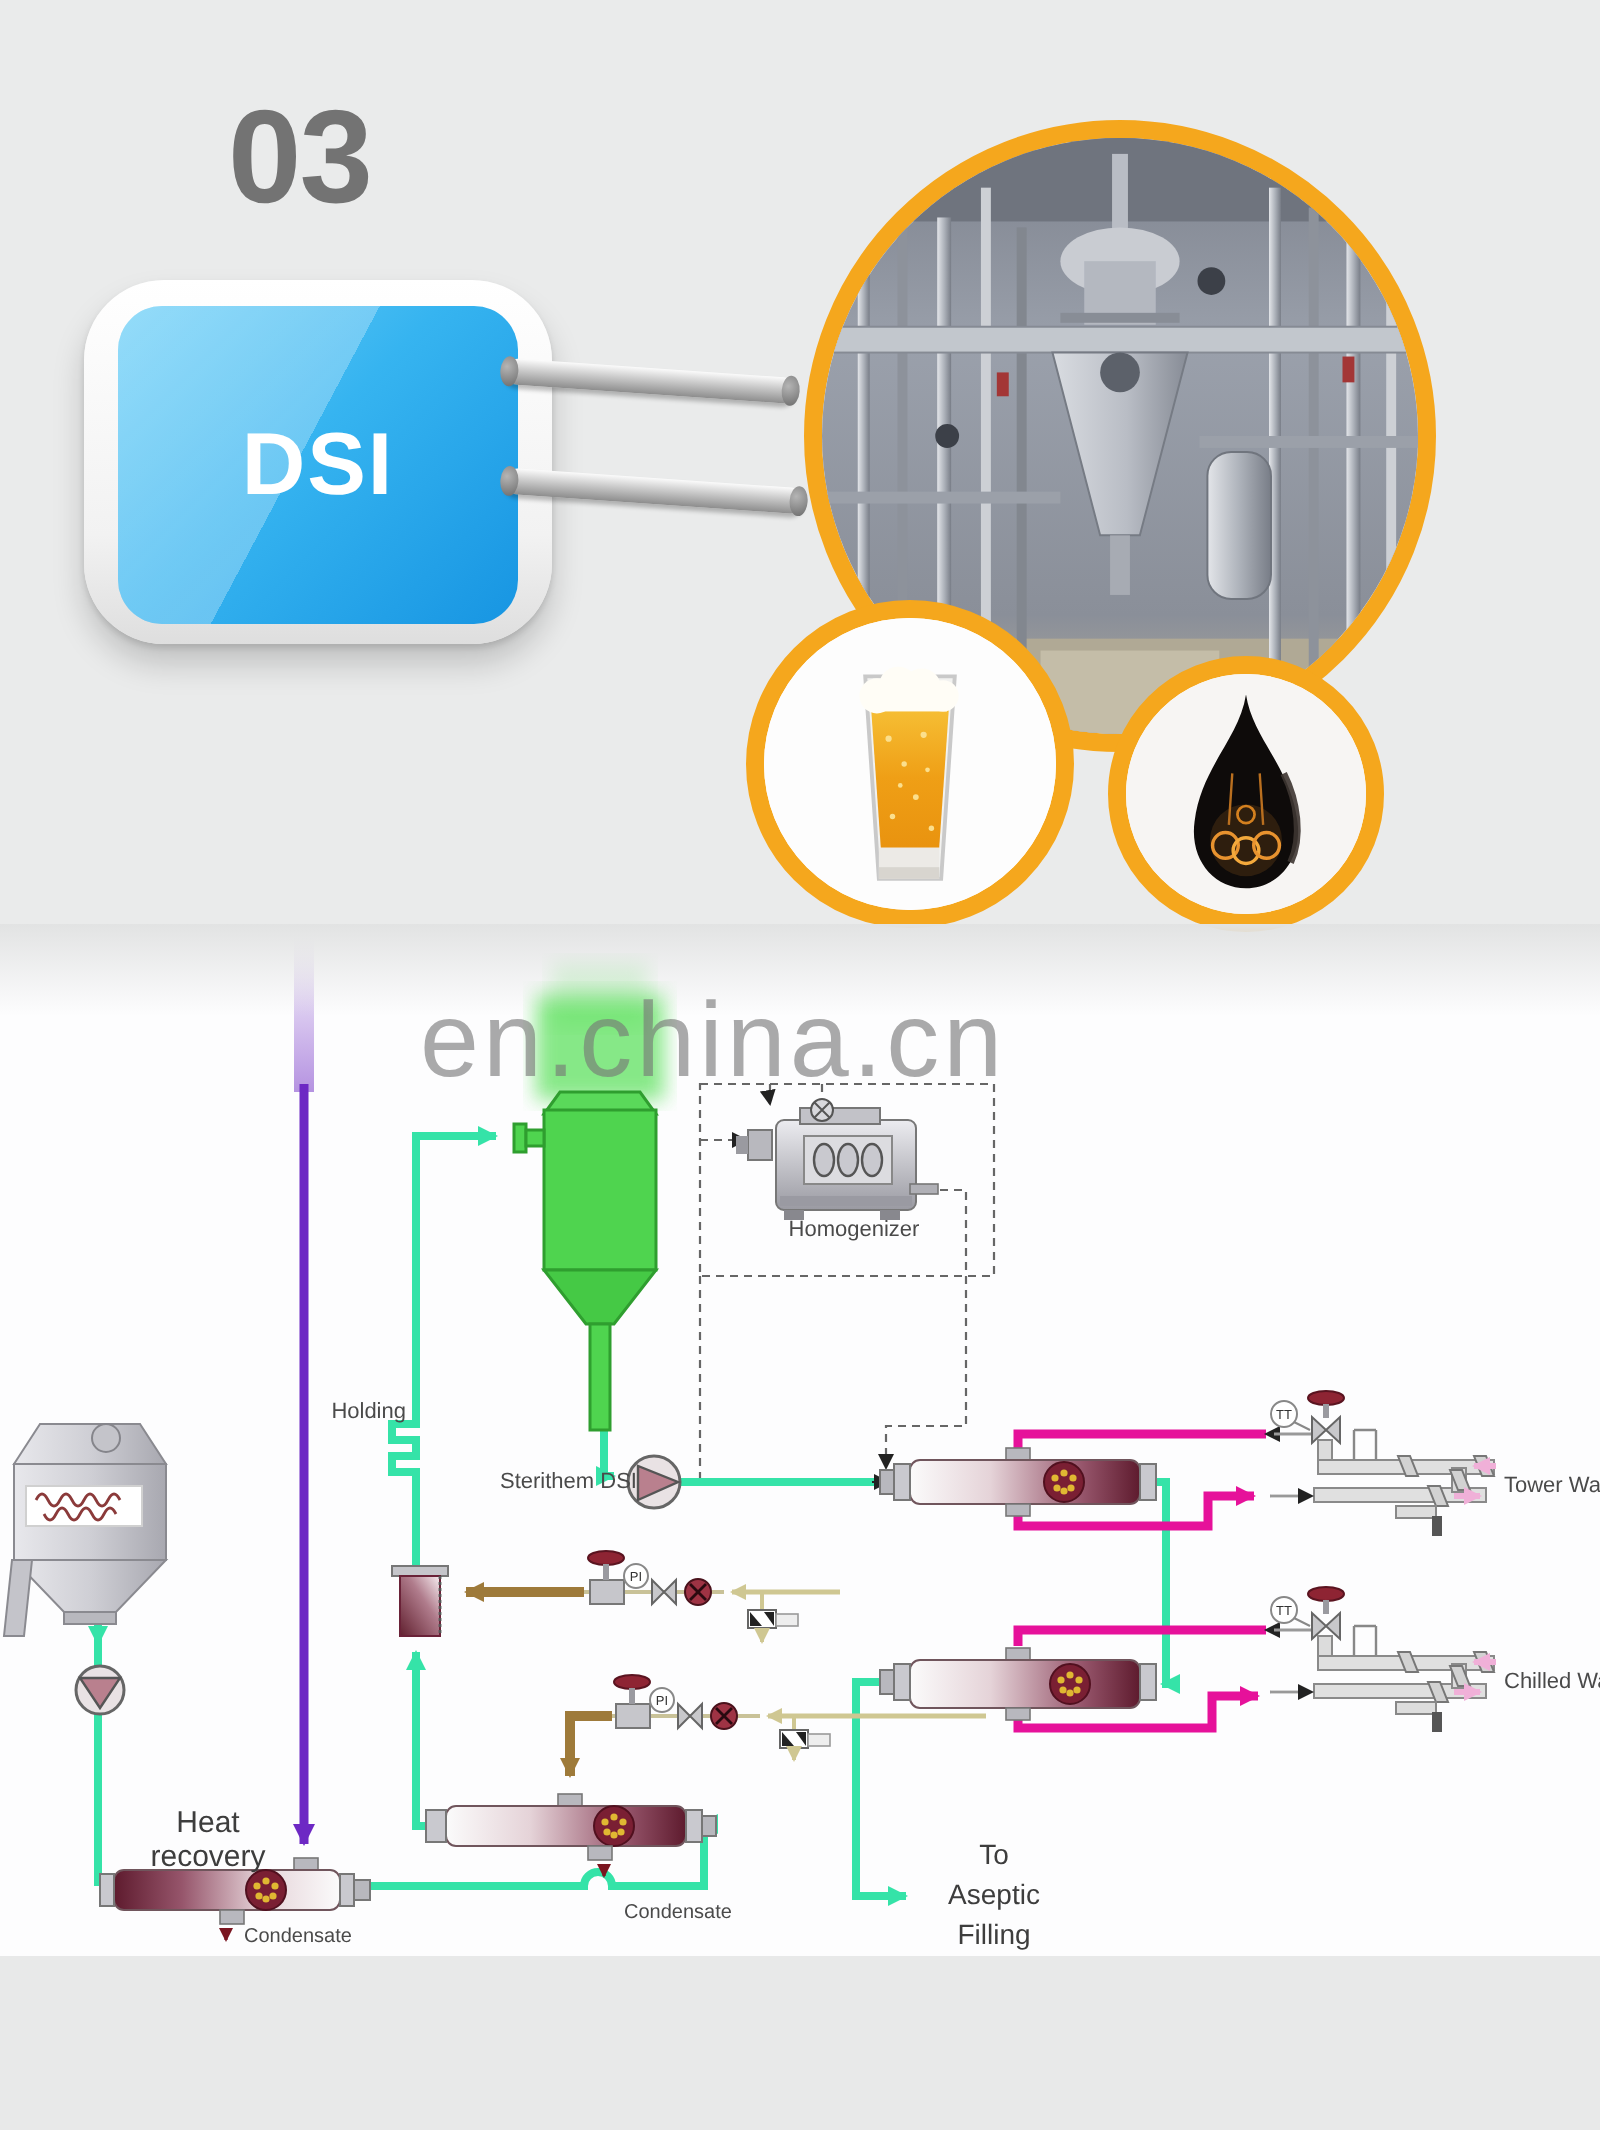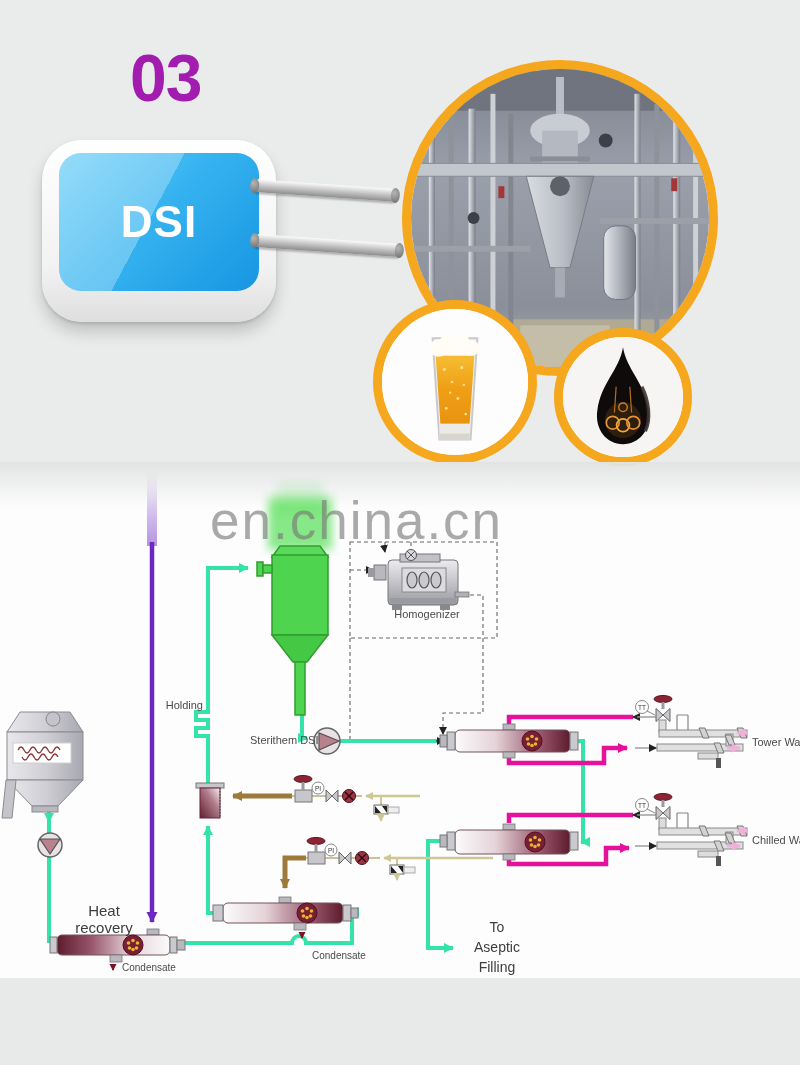--- a/index.html
+++ b/index.html
@@ -1,25 +1,25 @@
 <!DOCTYPE html>
 <html><head>
 <meta charset="utf-8">
 <style>
   html,body{margin:0;padding:0;background:#fff;}
   .stage{position:relative;width:800px;height:1065px;overflow:hidden;
          font-family:"Liberation Sans",sans-serif;background:#fdfdfe;}
   
   .top-section{position:absolute;left:0;top:0;width:800px;height:462px;background:#eaebeb;}
   .big-number{position:absolute;left:114px;top:40px;font-size:66px;font-weight:bold;
-              color:#a21caf;letter-spacing:-1px;margin-left:16px;}
+              color:#737373;letter-spacing:-1px;}
   .tag-outer{position:absolute;left:42px;top:140px;width:234px;height:182px;border-radius:40px;
              background:linear-gradient(180deg,#ffffff 0%,#f2f2f2 70%,#dedede 100%);
              box-shadow:0 10px 16px rgba(0,0,0,.18),0 2px 3px rgba(0,0,0,.12);}
-  .tag-inner{position:absolute;left:17px;top:13px;width:200px;height:138px;border-radius:22px;
+  .tag-inner{position:absolute;left:17px;top:13px;width:200px;height:159px;border-radius:22px;
              background:linear-gradient(135deg,#6ccff7 0%,#36b4f0 45%,#1795e2 100%);
              overflow:hidden;display:flex;align-items:center;justify-content:center;}
   .tag-inner::after{content:"";position:absolute;inset:0;
              background:linear-gradient(118deg,rgba(255,255,255,.28) 0 46%,rgba(255,255,255,0) 46%);}
   .tag-label{position:relative;z-index:2;color:#fff;font-size:44px;font-weight:bold;letter-spacing:1px;}
   .wire{position:absolute;height:13px;border-radius:7px;z-index:1;
         background:linear-gradient(180deg,#fbfbfb 0%,#c9c9c9 45%,#8d8d8d 100%);
         box-shadow:0 2px 2px rgba(0,0,0,.25);}
   .wire::before,.wire::after{content:"";position:absolute;top:-1px;width:9px;height:15px;border-radius:50%;
         background:radial-gradient(circle at 35% 35%,#b5b5b5,#6a6a6a);}

